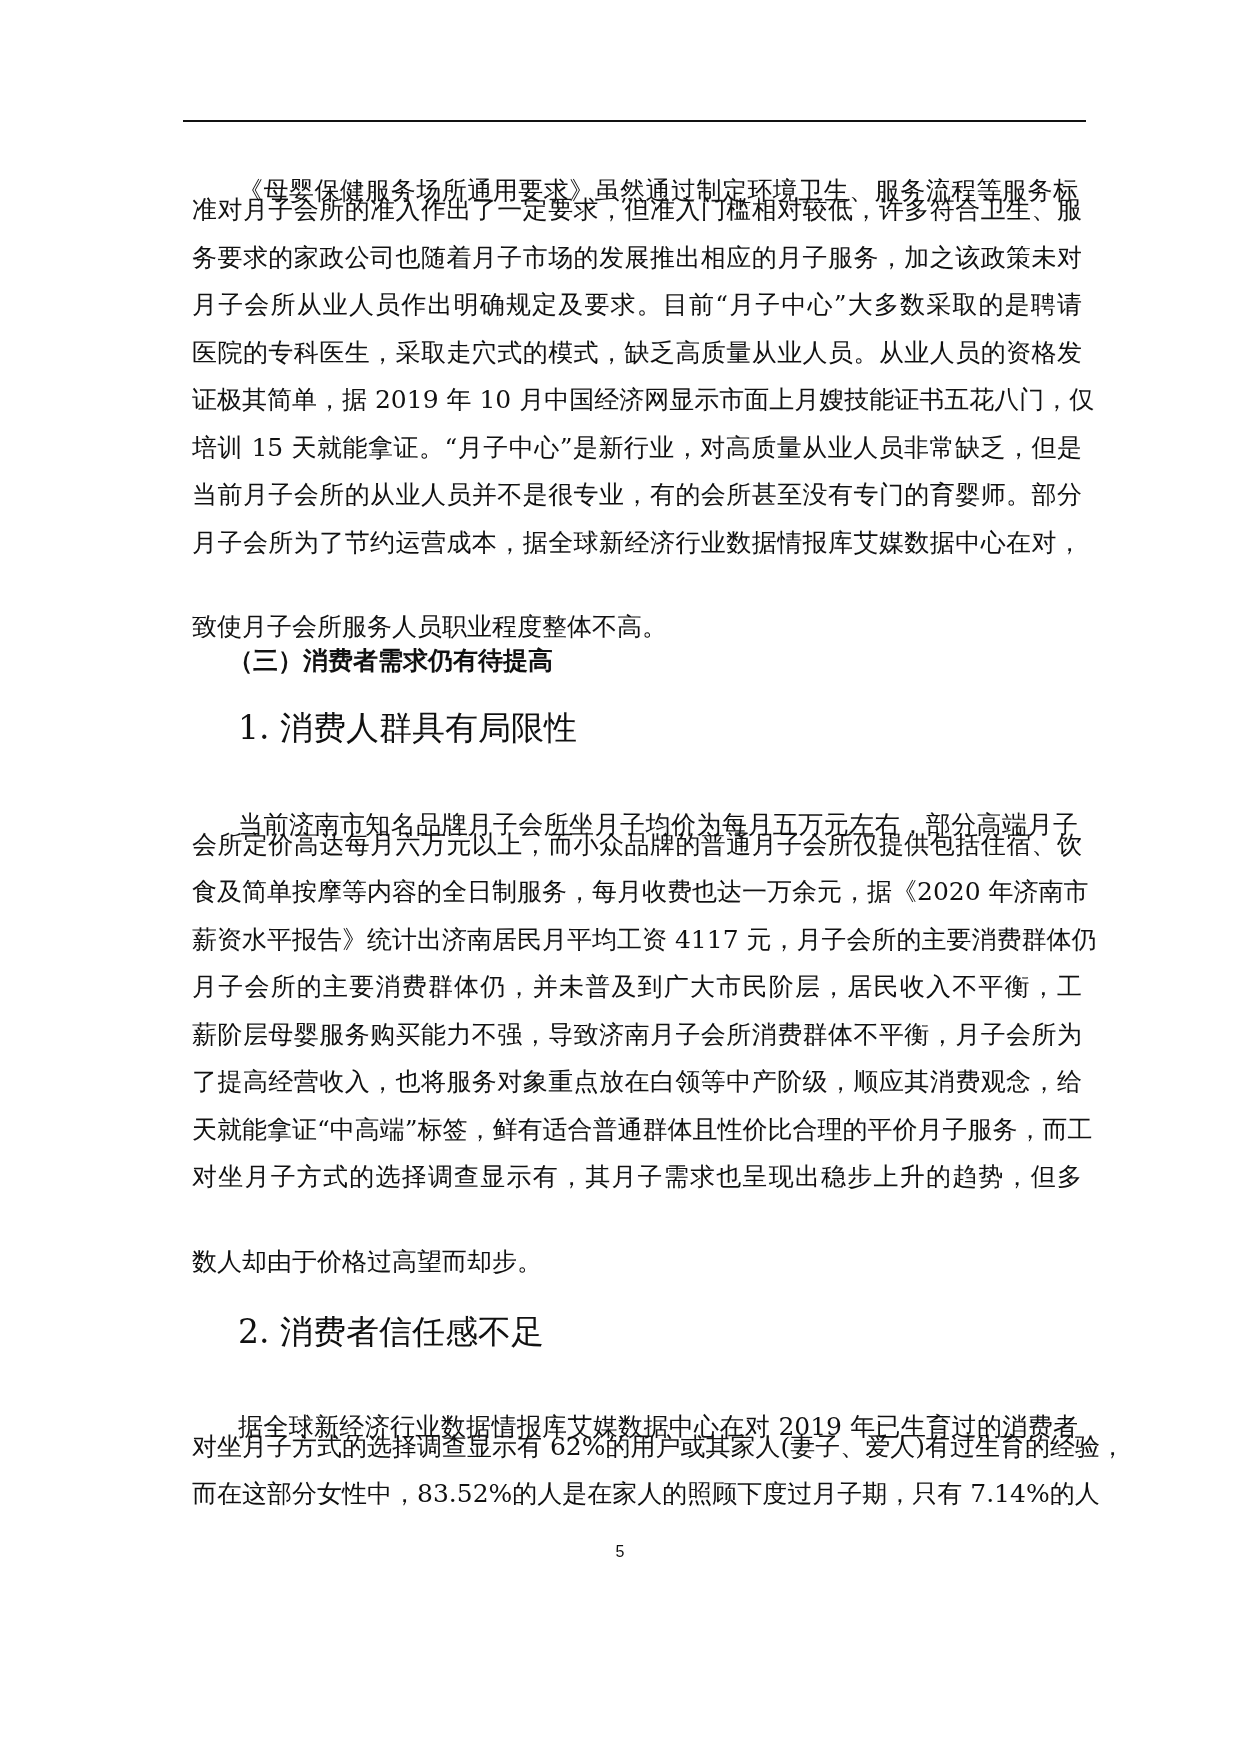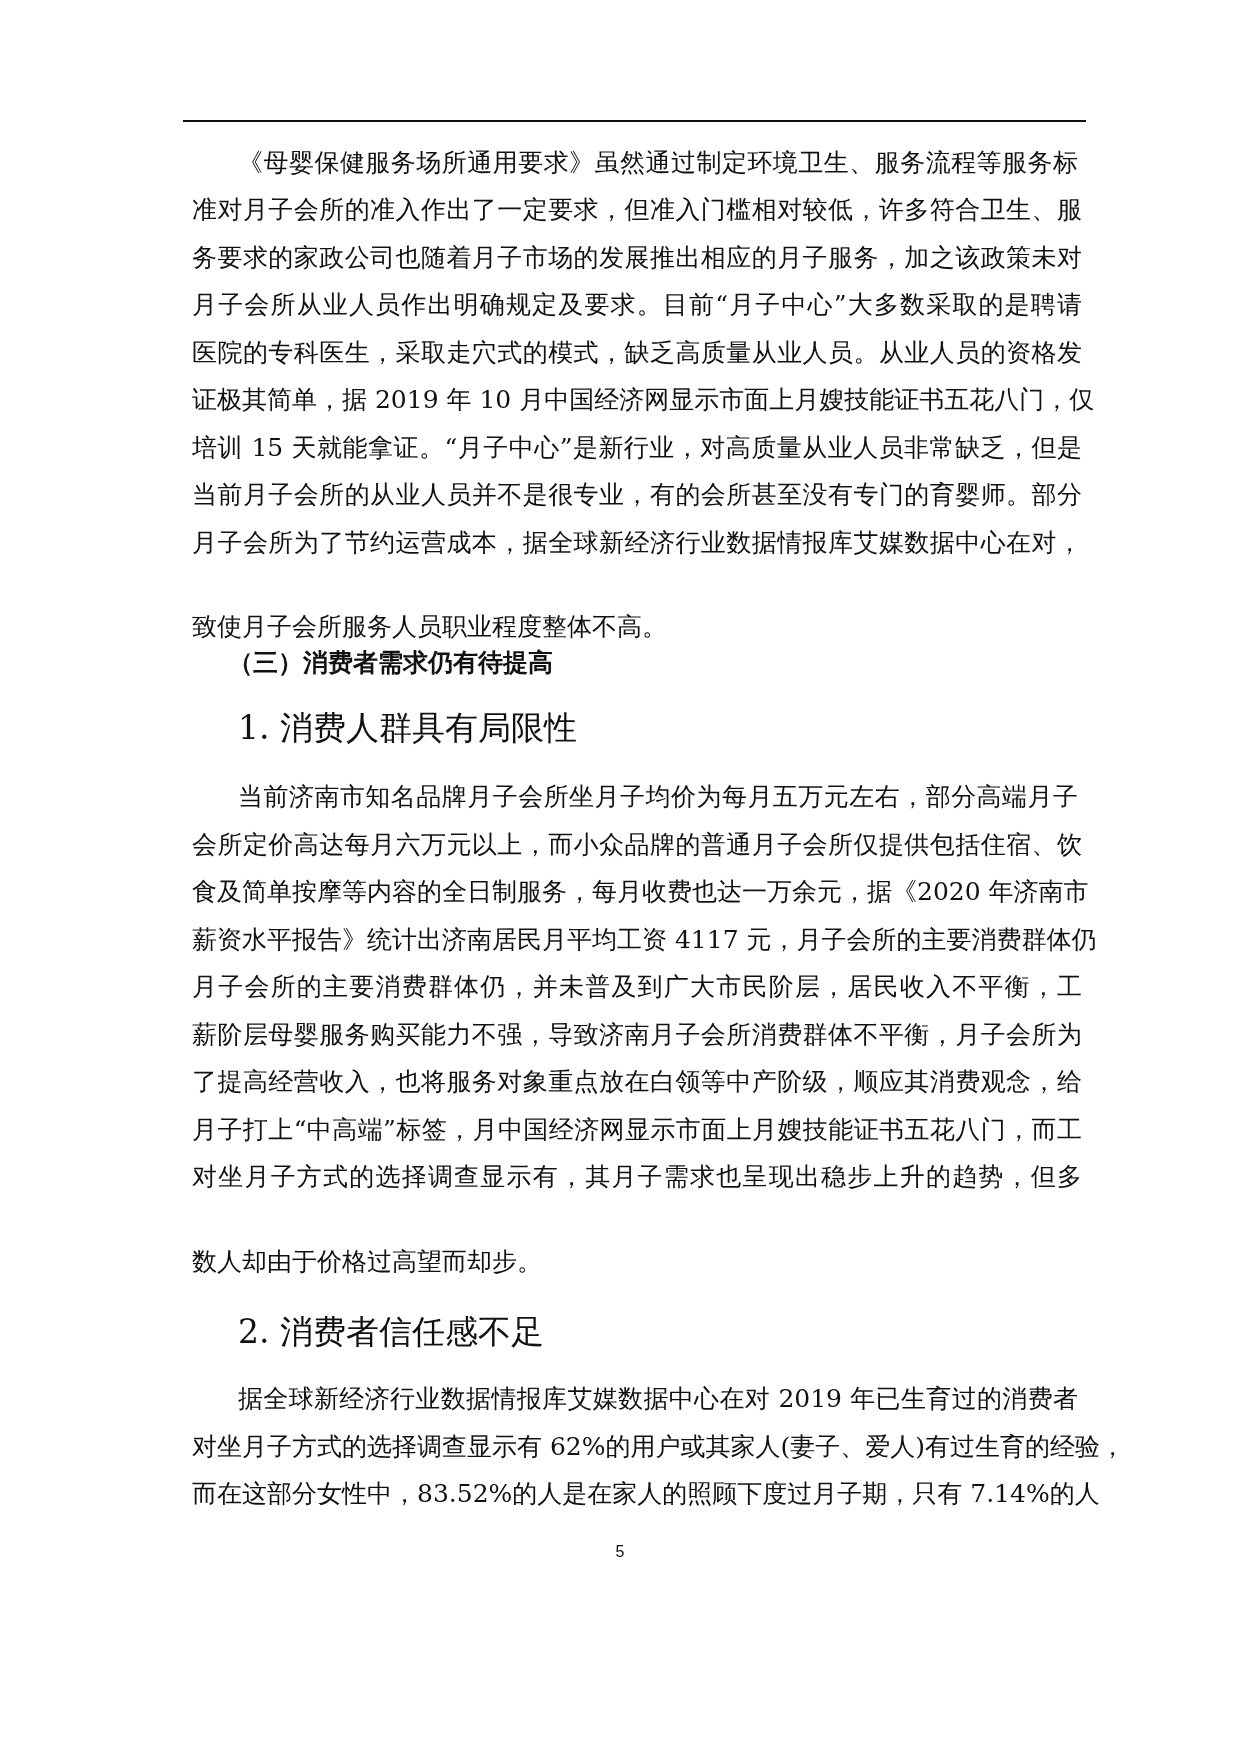--- a/index.html
+++ b/index.html
@@ -3,23 +3,23 @@
 <meta charset="utf-8">
 <style>
   html, body { margin: 0; padding: 0; background: #ffffff; }
   body { width: 1240px; height: 1754px; position: relative; overflow: hidden;
          font-family: "DejaVu Serif", "Liberation Serif", serif; color: #111; }
   .header-rule { position: absolute; left: 183px; top: 120px; width: 903px; height: 0;
                  border-top: 2px solid #111; }
   .line { position: absolute; left: 192px; width: 890px; font-size: 25px; line-height: 30px;
           white-space: nowrap; text-align: justify; text-align-last: justify; letter-spacing: 0px; }
   .line.last { text-align-last: left; margin-top: 37px; }
-  .indent { left: 238px; width: 840px; }
+  .indent { left: 238px; width: 840px; margin-top: 28px; }
   .heading { position: absolute; left: 238px; font-size: 25px; line-height: 30px; font-weight: bold;
-             font-family: Liberation Serif, serif; white-space: nowrap; }
+             font-family: Liberation Mono, monospace; white-space: nowrap; }
   .subheading { position: absolute; left: 238px; font-size: 33px; line-height: 30px; white-space: nowrap; }
   .page-number { position: absolute; left: 0; width: 1240px; top: 1543px; text-align: center;
                  font-size: 16px; font-family: "Liberation Sans", sans-serif; }
 </style>
 </head>
 <body>
 
 <div>
   <div class="header-rule"></div>
 
@@ -38,21 +38,21 @@
 
   <div class="subheading" style="top:713px">1. 消费人群具有局限性</div>
 
   <div class="line indent" style="top:782px">当前济南市知名品牌月子会所坐月子均价为每月五万元左右，部分高端月子</div>
   <div class="line" style="top:830px">会所定价高达每月六万元以上，而小众品牌的普通月子会所仅提供包括住宿、饮</div>
   <div class="line" style="top:877px">食及简单按摩等内容的全日制服务，每月收费也达一万余元，据《2020 年济南市</div>
   <div class="line" style="top:925px">薪资水平报告》统计出济南居民月平均工资 4117 元，月子会所的主要消费群体仍</div>
   <div class="line" style="top:972px">月子会所的主要消费群体仍，并未普及到广大市民阶层，居民收入不平衡，工</div>
   <div class="line" style="top:1020px">薪阶层母婴服务购买能力不强，导致济南月子会所消费群体不平衡，月子会所为</div>
   <div class="line" style="top:1067px">了提高经营收入，也将服务对象重点放在白领等中产阶级，顺应其消费观念，给</div>
-  <div class="line" style="top:1115px">月子打上“中高端”标签，月中国经济网显示市面上月嫂技能证书五花八门，而工</div>
+  <div class="line" style="top:1115px">天就能拿证“中高端”标签，鲜有适合普通群体且性价比合理的平价月子服务，而工</div>
   <div class="line" style="top:1162px">对坐月子方式的选择调查显示有，其月子需求也呈现出稳步上升的趋势，但多</div>
   <div class="line last" style="top:1210px">数人却由于价格过高望而却步。</div>
 
   <div class="subheading" style="top:1317px">2. 消费者信任感不足</div>
 
   <div class="line indent" style="top:1384px">据全球新经济行业数据情报库艾媒数据中心在对 2019 年已生育过的消费者</div>
   <div class="line" style="top:1432px">对坐月子方式的选择调查显示有 62%的用户或其家人(妻子、爱人)有过生育的经验，</div>
   <div class="line" style="top:1479px">而在这部分女性中，83.52%的人是在家人的照顾下度过月子期，只有 7.14%的人</div>
 
   <div class="page-number">5</div>

